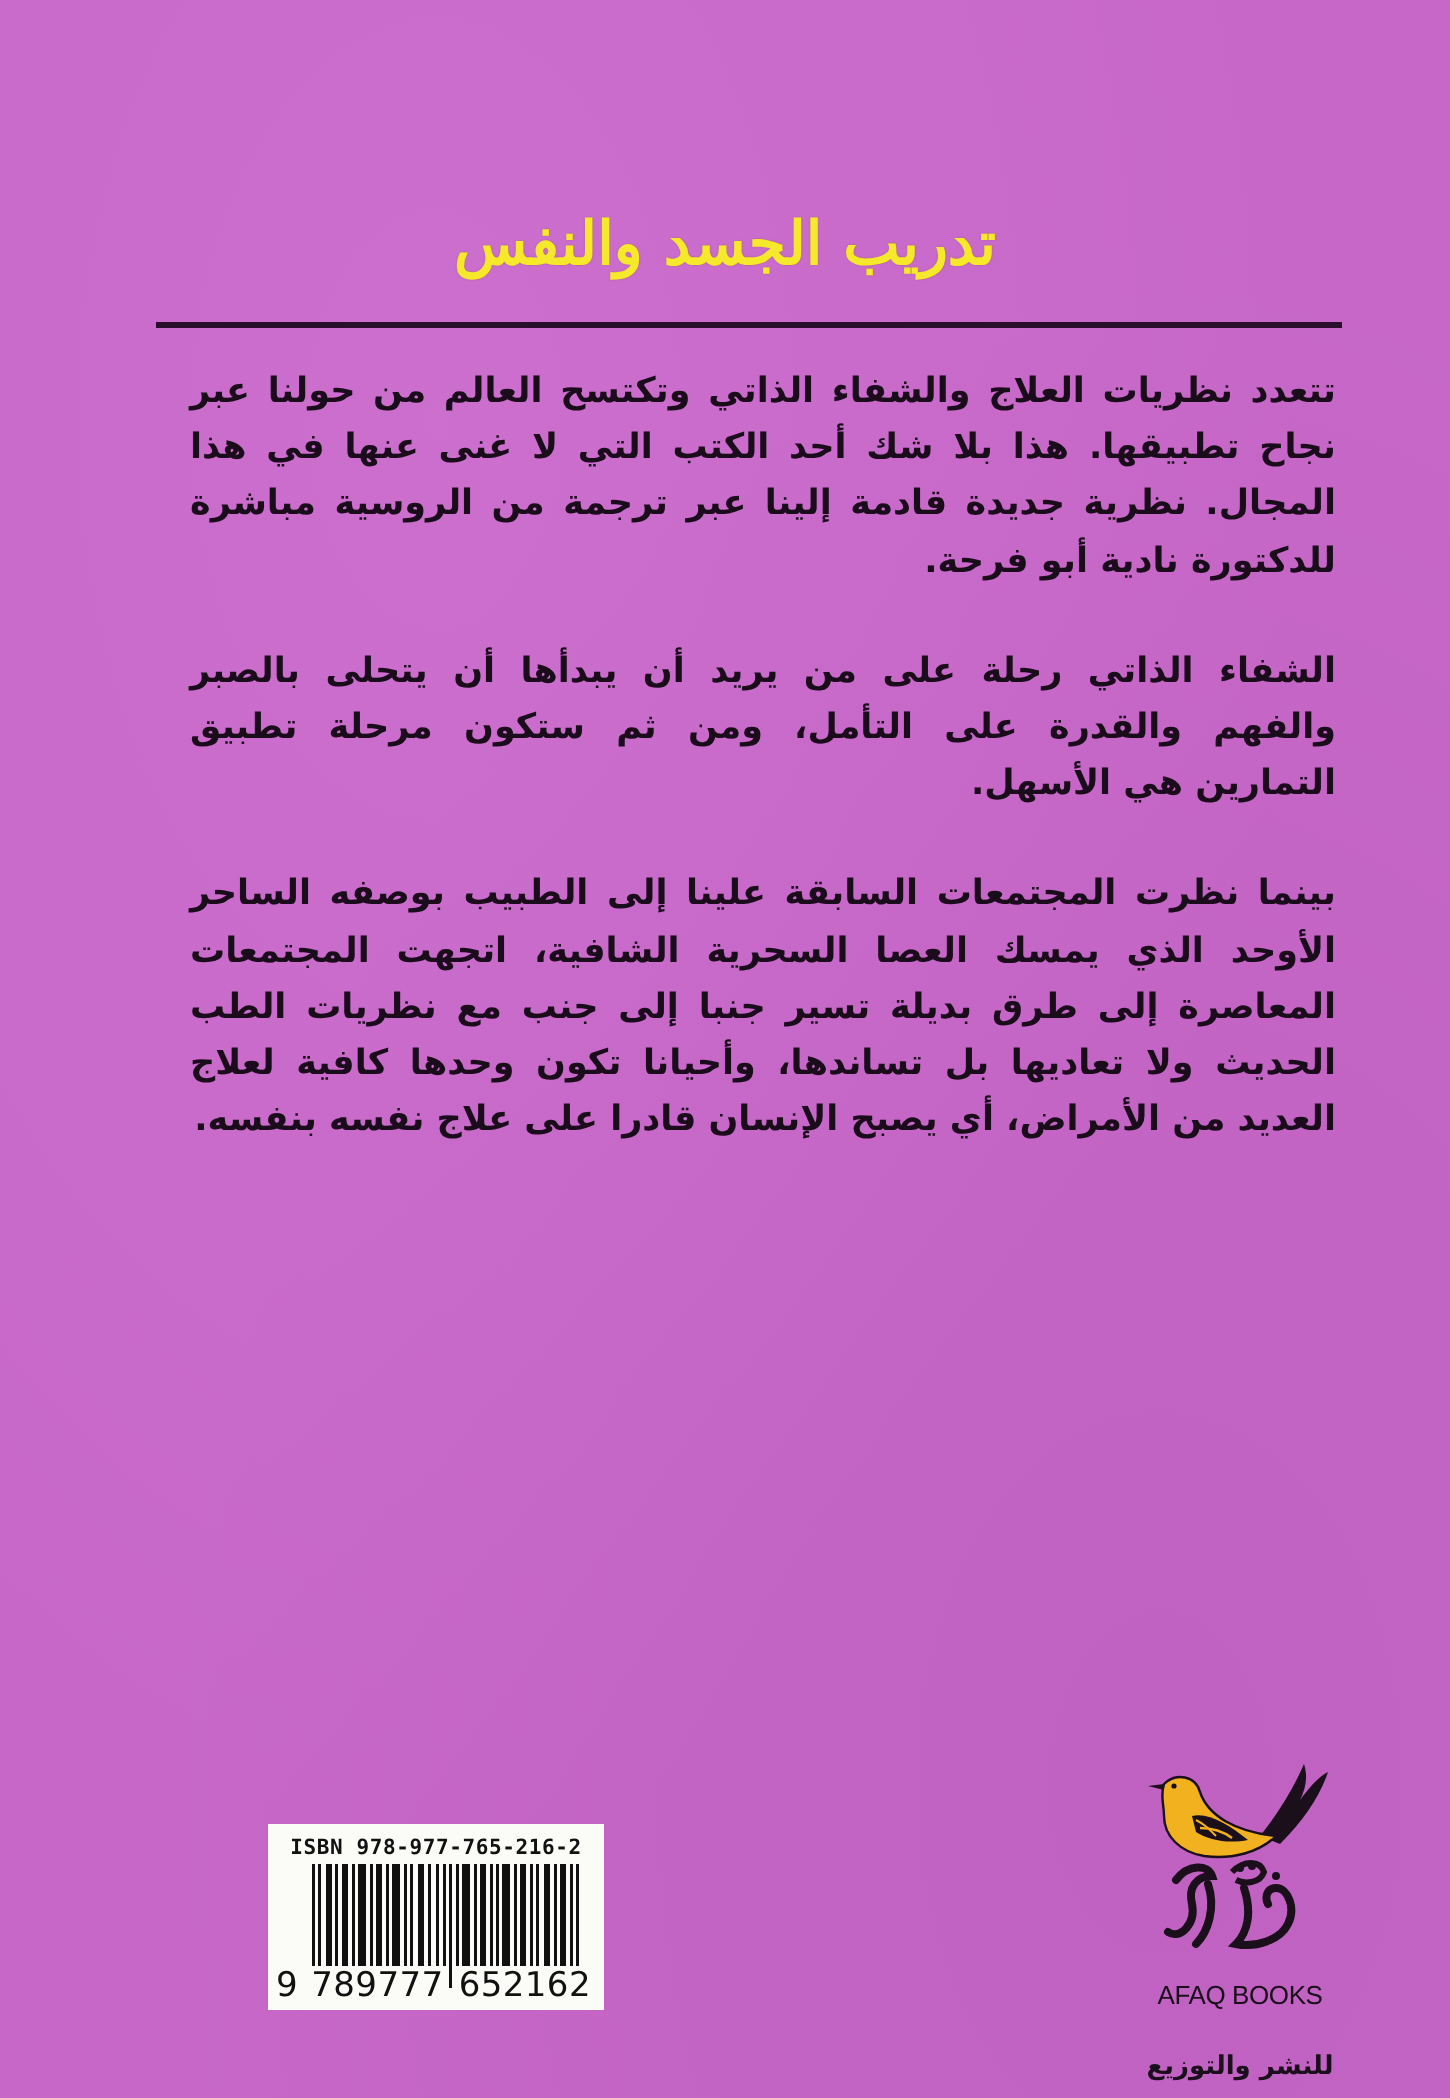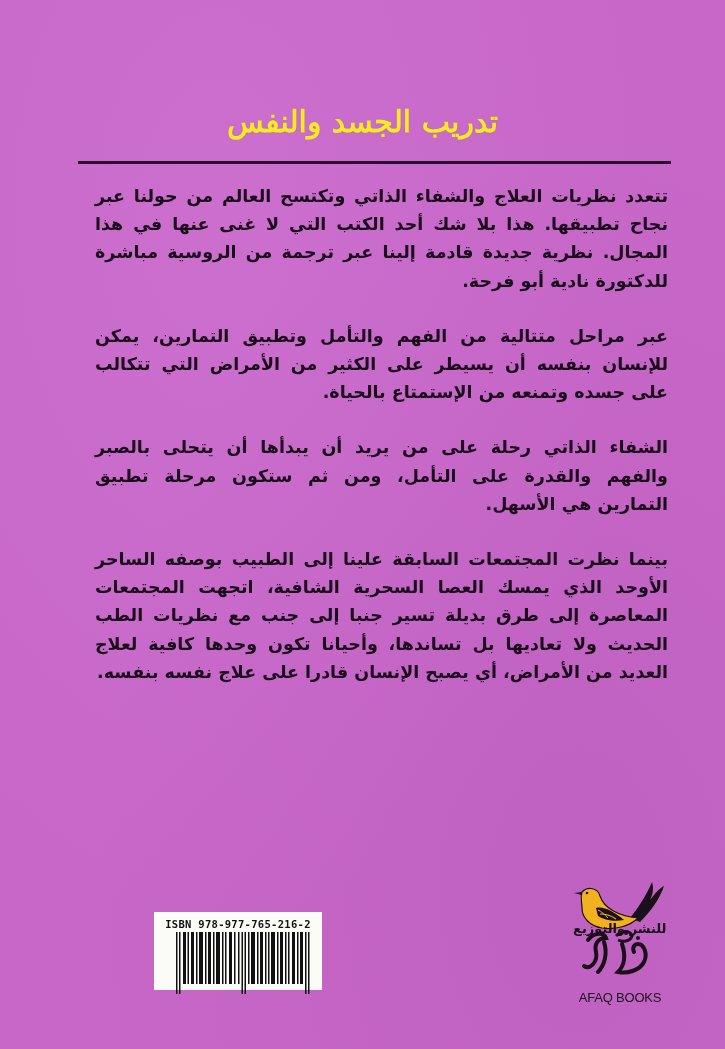--- a/index.html
+++ b/index.html
@@ -60,23 +60,22 @@
       line-height: 28.2px;
     }
     .blurb p {
       margin: 0 0 27px 17px;
     }
     .barcode-box {
       position: absolute;
       left: 134px;
       top: 912px;
       width: 168px;
-      height: 78px;
+      height: 93px;
       background: #fbfbf8;
-      margin-left: 20px;
     }
     .isbn-text {
       position: absolute;
       top: 6px;
       left: 0;
       width: 168px;
       text-align: center;
       font-family: "DejaVu Sans Mono", monospace;
       font-size: 10.5px;
       font-weight: bold;
@@ -108,23 +107,23 @@
     .publisher-logo {
       position: absolute;
       left: 568px;
       top: 878px;
       width: 100px;
       height: 135px;
     }
     .logo-arabic {
       position: absolute;
       left: 573px;
-      top: 922px;
+      top: 1027px;
       width: 94px;
-      text-align: left;
+      text-align: center;
       direction: rtl;
       font-family: "DejaVu Sans", sans-serif;
       font-size: 13px;
       font-weight: bold;
       color: #1a0f1a;
       line-height: 14px;
     }
     .logo-latin {
       position: absolute;
       left: 571px;
@@ -143,21 +142,20 @@
 <body>
 
 <div class="cover">
 
   <div class="series-title">تدريب الجسد والنفس</div>
 
   <div class="rule"></div>
 
   <div class="blurb">
     <p>تتعدد نظريات العلاج والشفاء الذاتي وتكتسح العالم من حولنا عبر نجاح تطبيقها. هذا بلا شك أحد الكتب التي لا غنى عنها في هذا المجال. نظرية جديدة قادمة إلينا عبر ترجمة من الروسية مباشرة للدكتورة نادية أبو فرحة.</p>
-    <p>عبر مراحل متتالية من الفهم والتأمل وتطبيق التمارين، يمكن للإنسان بنفسه أن يسيطر على الكثير من الأمراض التي تتكالب على جسده وتمنعه من الإستمتاع بالحياة.</p>
     <p>الشفاء الذاتي رحلة على من يريد أن يبدأها أن يتحلى بالصبر والفهم والقدرة على التأمل، ومن ثم ستكون مرحلة تطبيق التمارين هي الأسهل.</p>
     <p>بينما نظرت المجتمعات السابقة علينا إلى الطبيب بوصفه الساحر الأوحد الذي يمسك العصا السحرية الشافية، اتجهت المجتمعات المعاصرة إلى طرق بديلة تسير جنبا إلى جنب مع نظريات الطب الحديث ولا تعاديها بل تساندها، وأحيانا تكون وحدها كافية لعلاج العديد من الأمراض، أي يصبح الإنسان قادرا على علاج نفسه بنفسه.</p>
   </div>
 
   <div class="barcode-box">
     <div class="isbn-text">ISBN 978-977-765-216-2</div>
     <svg class="bars" viewBox="0 0 134 62" preserveAspectRatio="none">
       <g fill="#111">
         <rect x="0" y="0" width="1.5" height="62"></rect>
         <rect x="3" y="0" width="1.5" height="62"></rect>
@@ -188,20 +186,21 @@
         <rect x="104" y="0" width="3" height="52"></rect>
         <rect x="109" y="0" width="1.5" height="52"></rect>
         <rect x="112" y="0" width="1.5" height="52"></rect>
         <rect x="116" y="0" width="3" height="52"></rect>
         <rect x="121" y="0" width="1.5" height="52"></rect>
         <rect x="124" y="0" width="3" height="52"></rect>
         <rect x="129" y="0" width="1.5" height="62"></rect>
         <rect x="132" y="0" width="1.5" height="62"></rect>
       </g>
     </svg>
+    <div class="barcode-digits"><span>9</span> <span class="digit-bg">789777</span> <span class="digit-bg">652162</span></div>
   </div>
 
   <svg class="publisher-logo" viewBox="0 0 100 135">
 
     <path d="M62 40 C 70 30, 78 18, 84 4 C 86 10, 85 16, 82 22 C 88 14, 92 10, 96 8 C 92 20, 84 32, 72 44 Z" fill="#1a0f1a"></path>
 
     <path d="M14 14 C 20 8, 30 10, 32 18 C 36 30, 50 38, 70 40 C 62 48, 48 52, 34 50 C 22 48, 14 40, 14 30 C 14 24, 12 20, 14 14 Z" fill="#f2b21f" stroke="#1a0f1a" stroke-width="1.2"></path>
 
     <path d="M14 14 L 6 15 L 14 17 Z" fill="#1a0f1a"></path>
 

